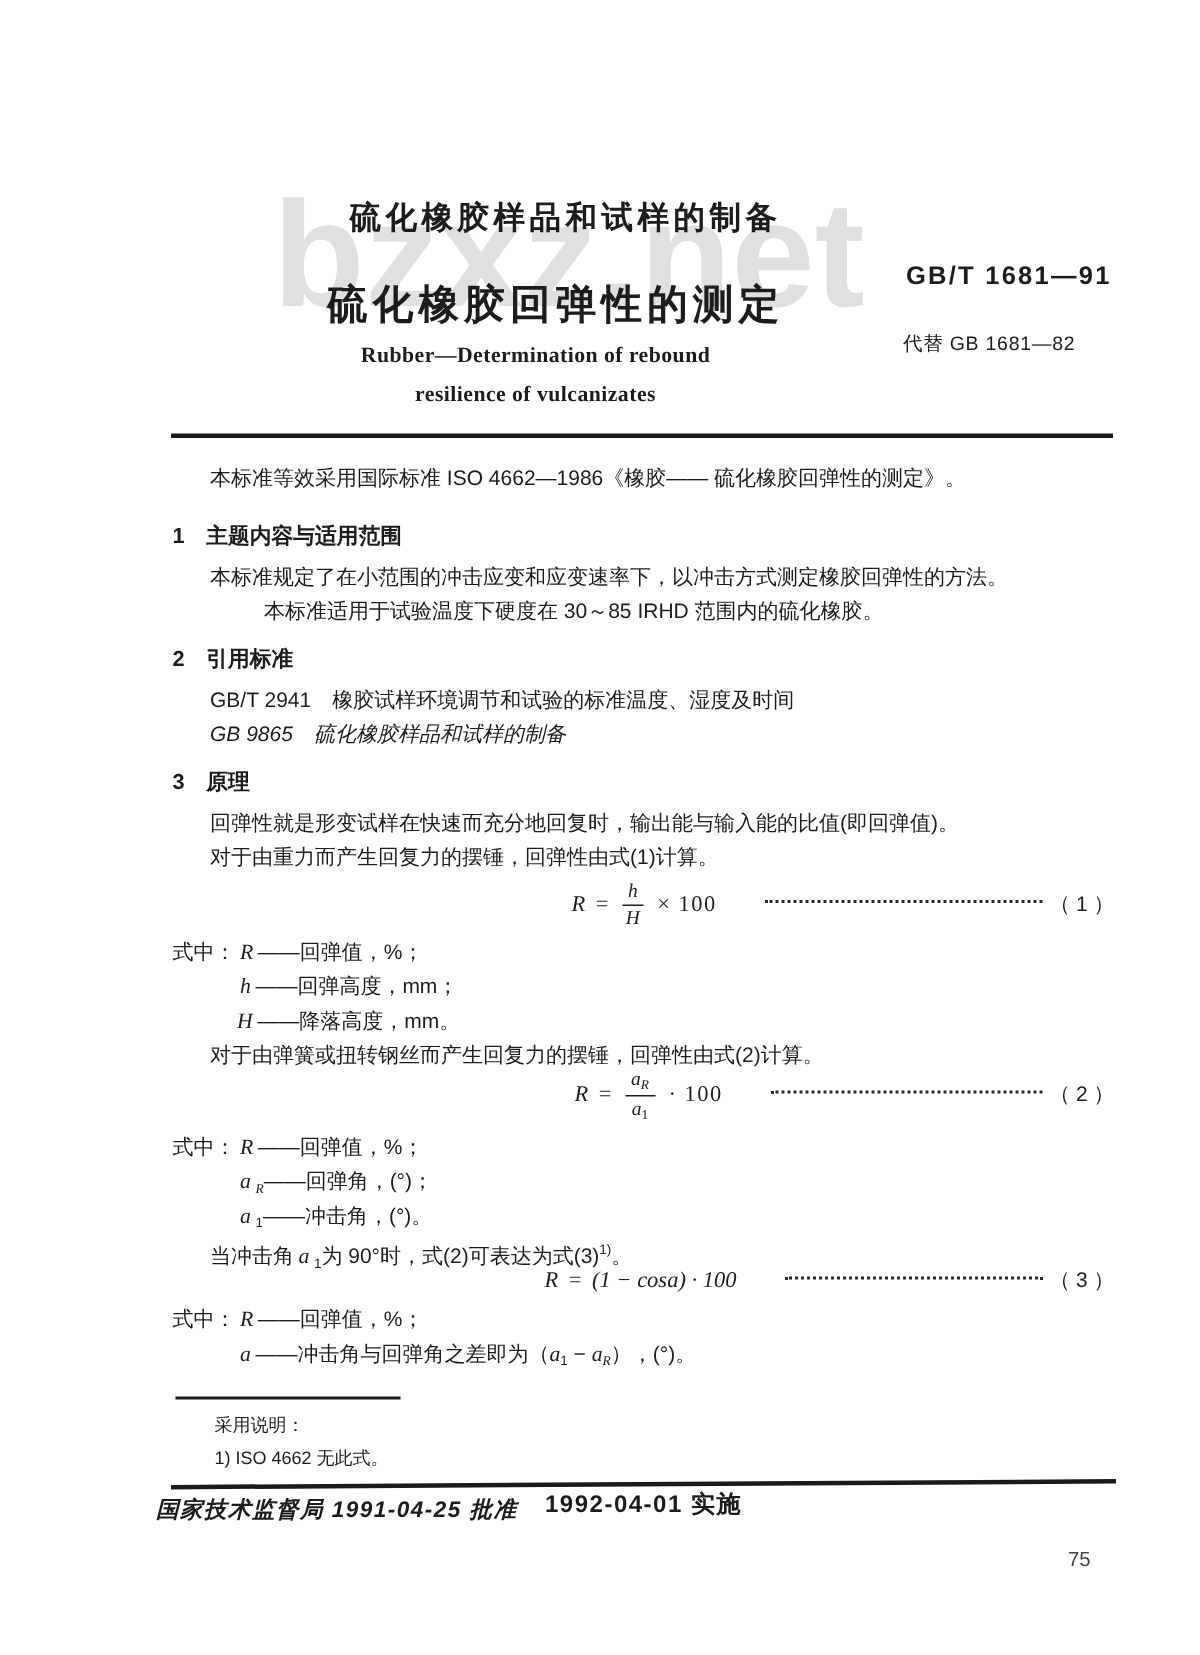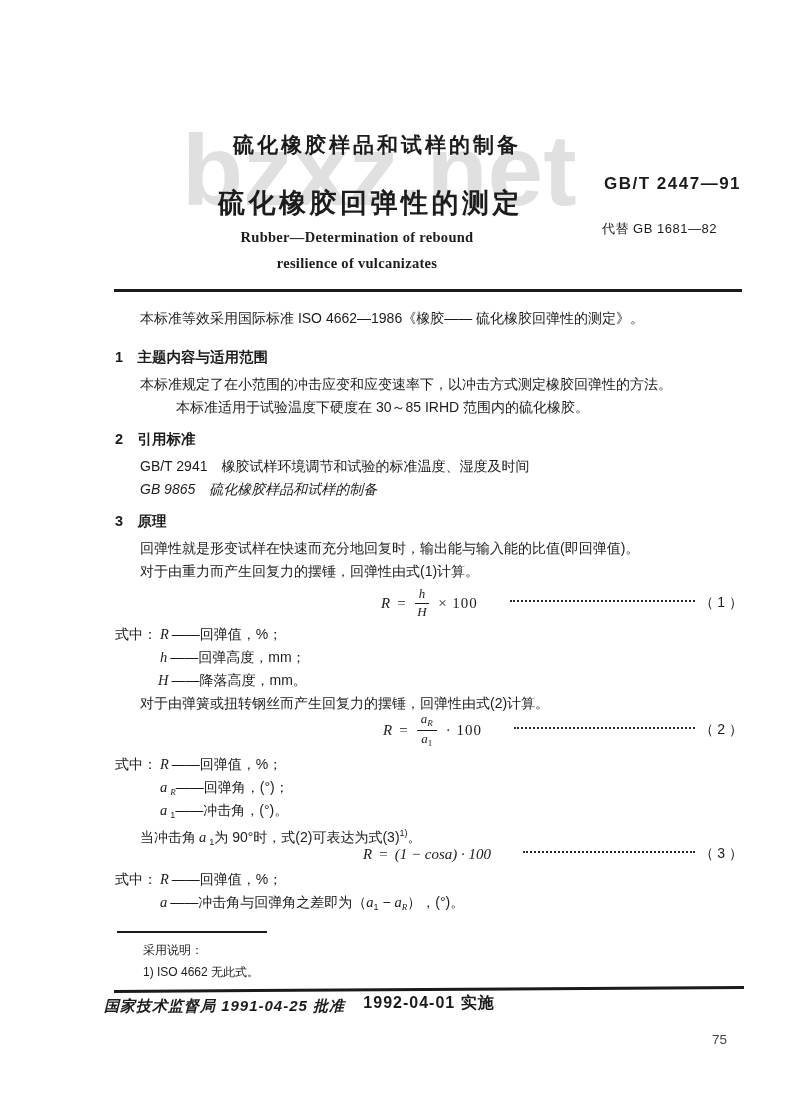--- a/index.html
+++ b/index.html
@@ -104,21 +104,21 @@
 <body>
 
 <div class="page">
 
   <div class="watermark">bzxz.net</div>
 
   <div class="abs std-label">硫化橡胶样品和试样的制备</div>
   <div class="abs title-zh">硫化橡胶回弹性的测定</div>
   <div class="abs title-en" style="top:229px">Rubber—Determination of rebound</div>
   <div class="abs title-en" style="top:255px">resilience of vulcanizates</div>
-  <div class="abs std-no">GB/T 2447—91</div>
+  <div class="abs std-no">GB/T 1681—91</div>
   <div class="abs replaces">代替 GB 1681—82</div>
   <div class="abs rule" style="left:114px; top:289px; width:628px; height:3px;"></div>
 
   <p class="abs para" style="left:140px; top:310px;">本标准等效采用国际标准 ISO 4662—1986《橡胶—— 硫化橡胶回弹性的测定》。</p>
 
   <h2 class="abs sec-h" style="left:115px; top:348px;">1　主题内容与适用范围</h2>
   <p class="abs para" style="left:140px; top:376px;">本标准规定了在小范围的冲击应变和应变速率下，以冲击方式测定橡胶回弹性的方法。</p>
   <p class="abs para" style="left:140px; top:399px;margin-left:36px;">本标准适用于试验温度下硬度在 30～85 IRHD 范围内的硫化橡胶。</p>
 
   <h2 class="abs sec-h" style="left:115px; top:430px;">2　引用标准</h2>

